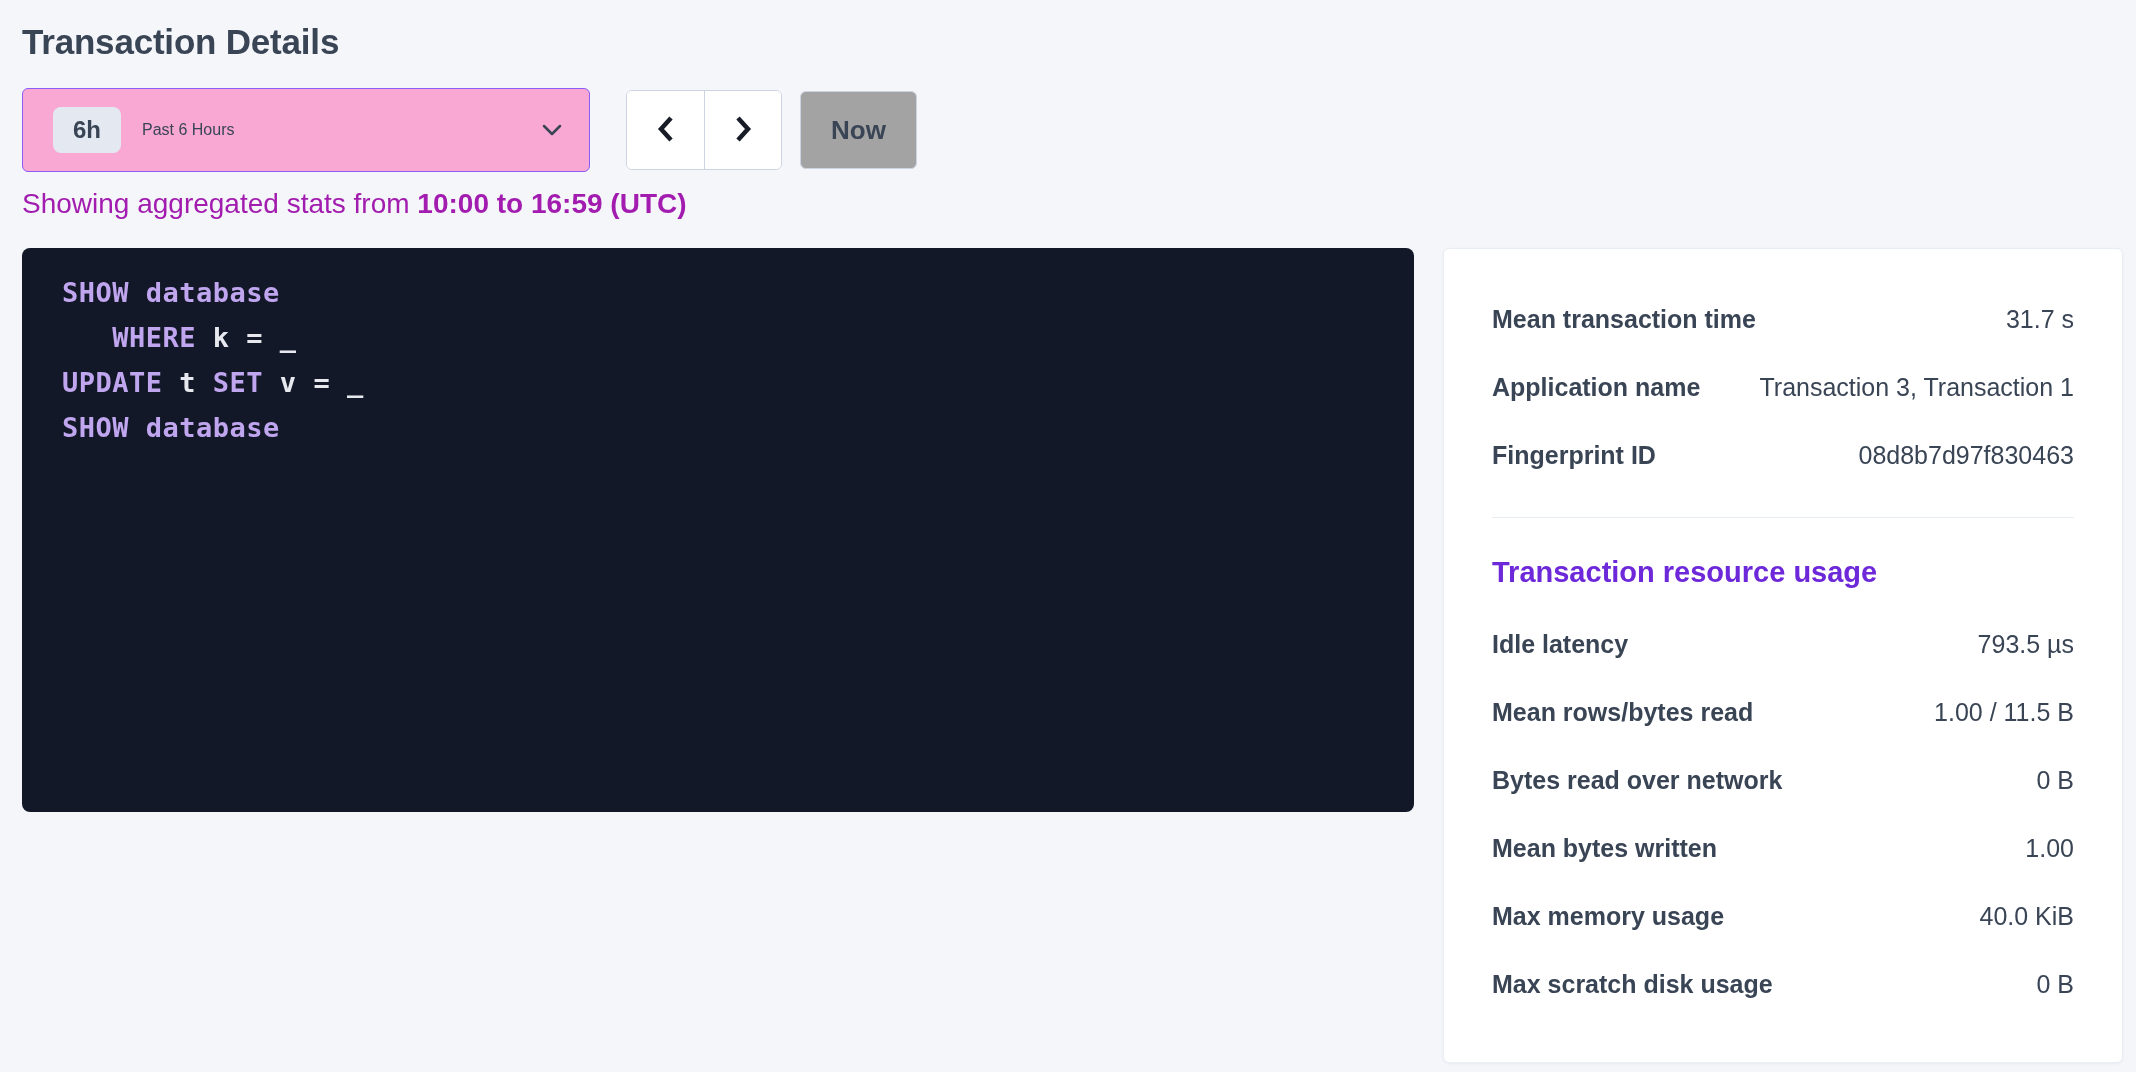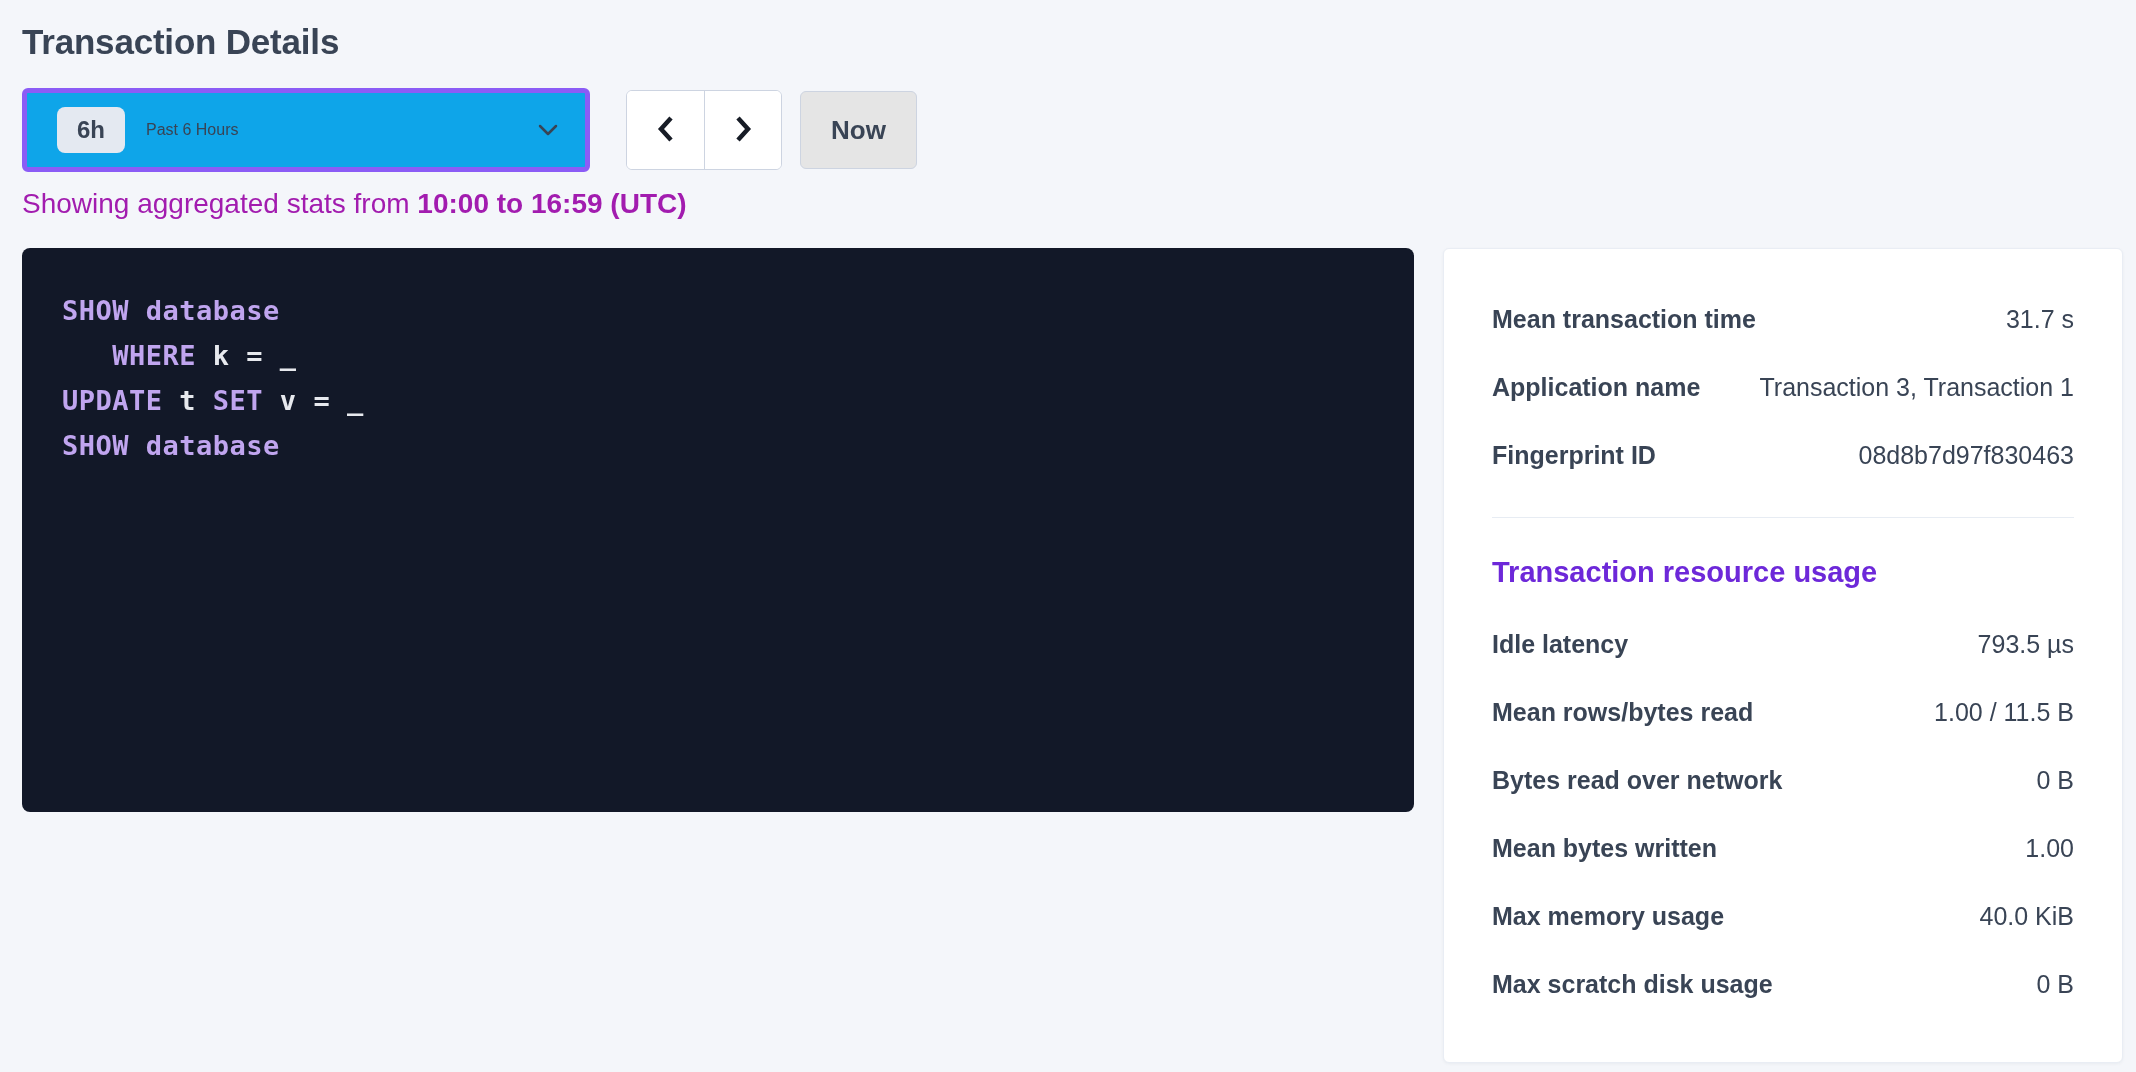--- a/index.html
+++ b/index.html
@@ -30,22 +30,22 @@
   .controls {
     display: flex;
     align-items: center;
     margin-bottom: 16px;
     height: 84px;
   }
   .range-dropdown {
     box-sizing: border-box;
     width: 568px;
     height: 84px;
-    background: #0ea5e9;
-    border: 5px solid #8b5cf6;
+    background: #f9a8d4;
+    border: 1px solid #8b5cf6;
     border-radius: 6px;
     display: flex;
     align-items: center;
     padding: 0 27px 0 30px;
     cursor: pointer;
   }
   .range-badge {
     width: 68px;
     height: 46px;
     background: #e4e9f1;
@@ -85,21 +85,21 @@
     border: none;
     padding: 0;
     cursor: pointer;
   }
   .pager-btn + .pager-btn { border-left: 1px solid #cdd4e1; }
   .now-button {
     margin-left: 18px;
     box-sizing: border-box;
     width: 117px;
     height: 78px;
-    background: #e5e5e5;
+    background: #a3a3a3;
     border: 1px solid #cdd4e1;
     border-radius: 6px;
     font-family: "Liberation Sans", sans-serif;
     font-size: 26px;
     font-weight: 600;
     color: #394455;
     cursor: pointer;
   }
   .caption {
     font-size: 28px;
@@ -113,21 +113,21 @@
     display: flex;
     align-items: flex-start;
     gap: 29px;
   }
   .code-panel {
     flex: 1;
     box-sizing: border-box;
     height: 564px;
     background: #121828;
     border-radius: 8px;
-    padding: 40px 40px;
+    padding: 22px 40px;
     font-family: "DejaVu Sans Mono", "Liberation Mono", monospace;
     font-size: 27px;
     font-weight: 600;
     line-height: 45px;
     letter-spacing: 0.5px;
   }
   .code-line { white-space: pre; }
   .tok-kw { color: #c0a5ef; }
   .tok-pl { color: #e7e9ee; }
   

